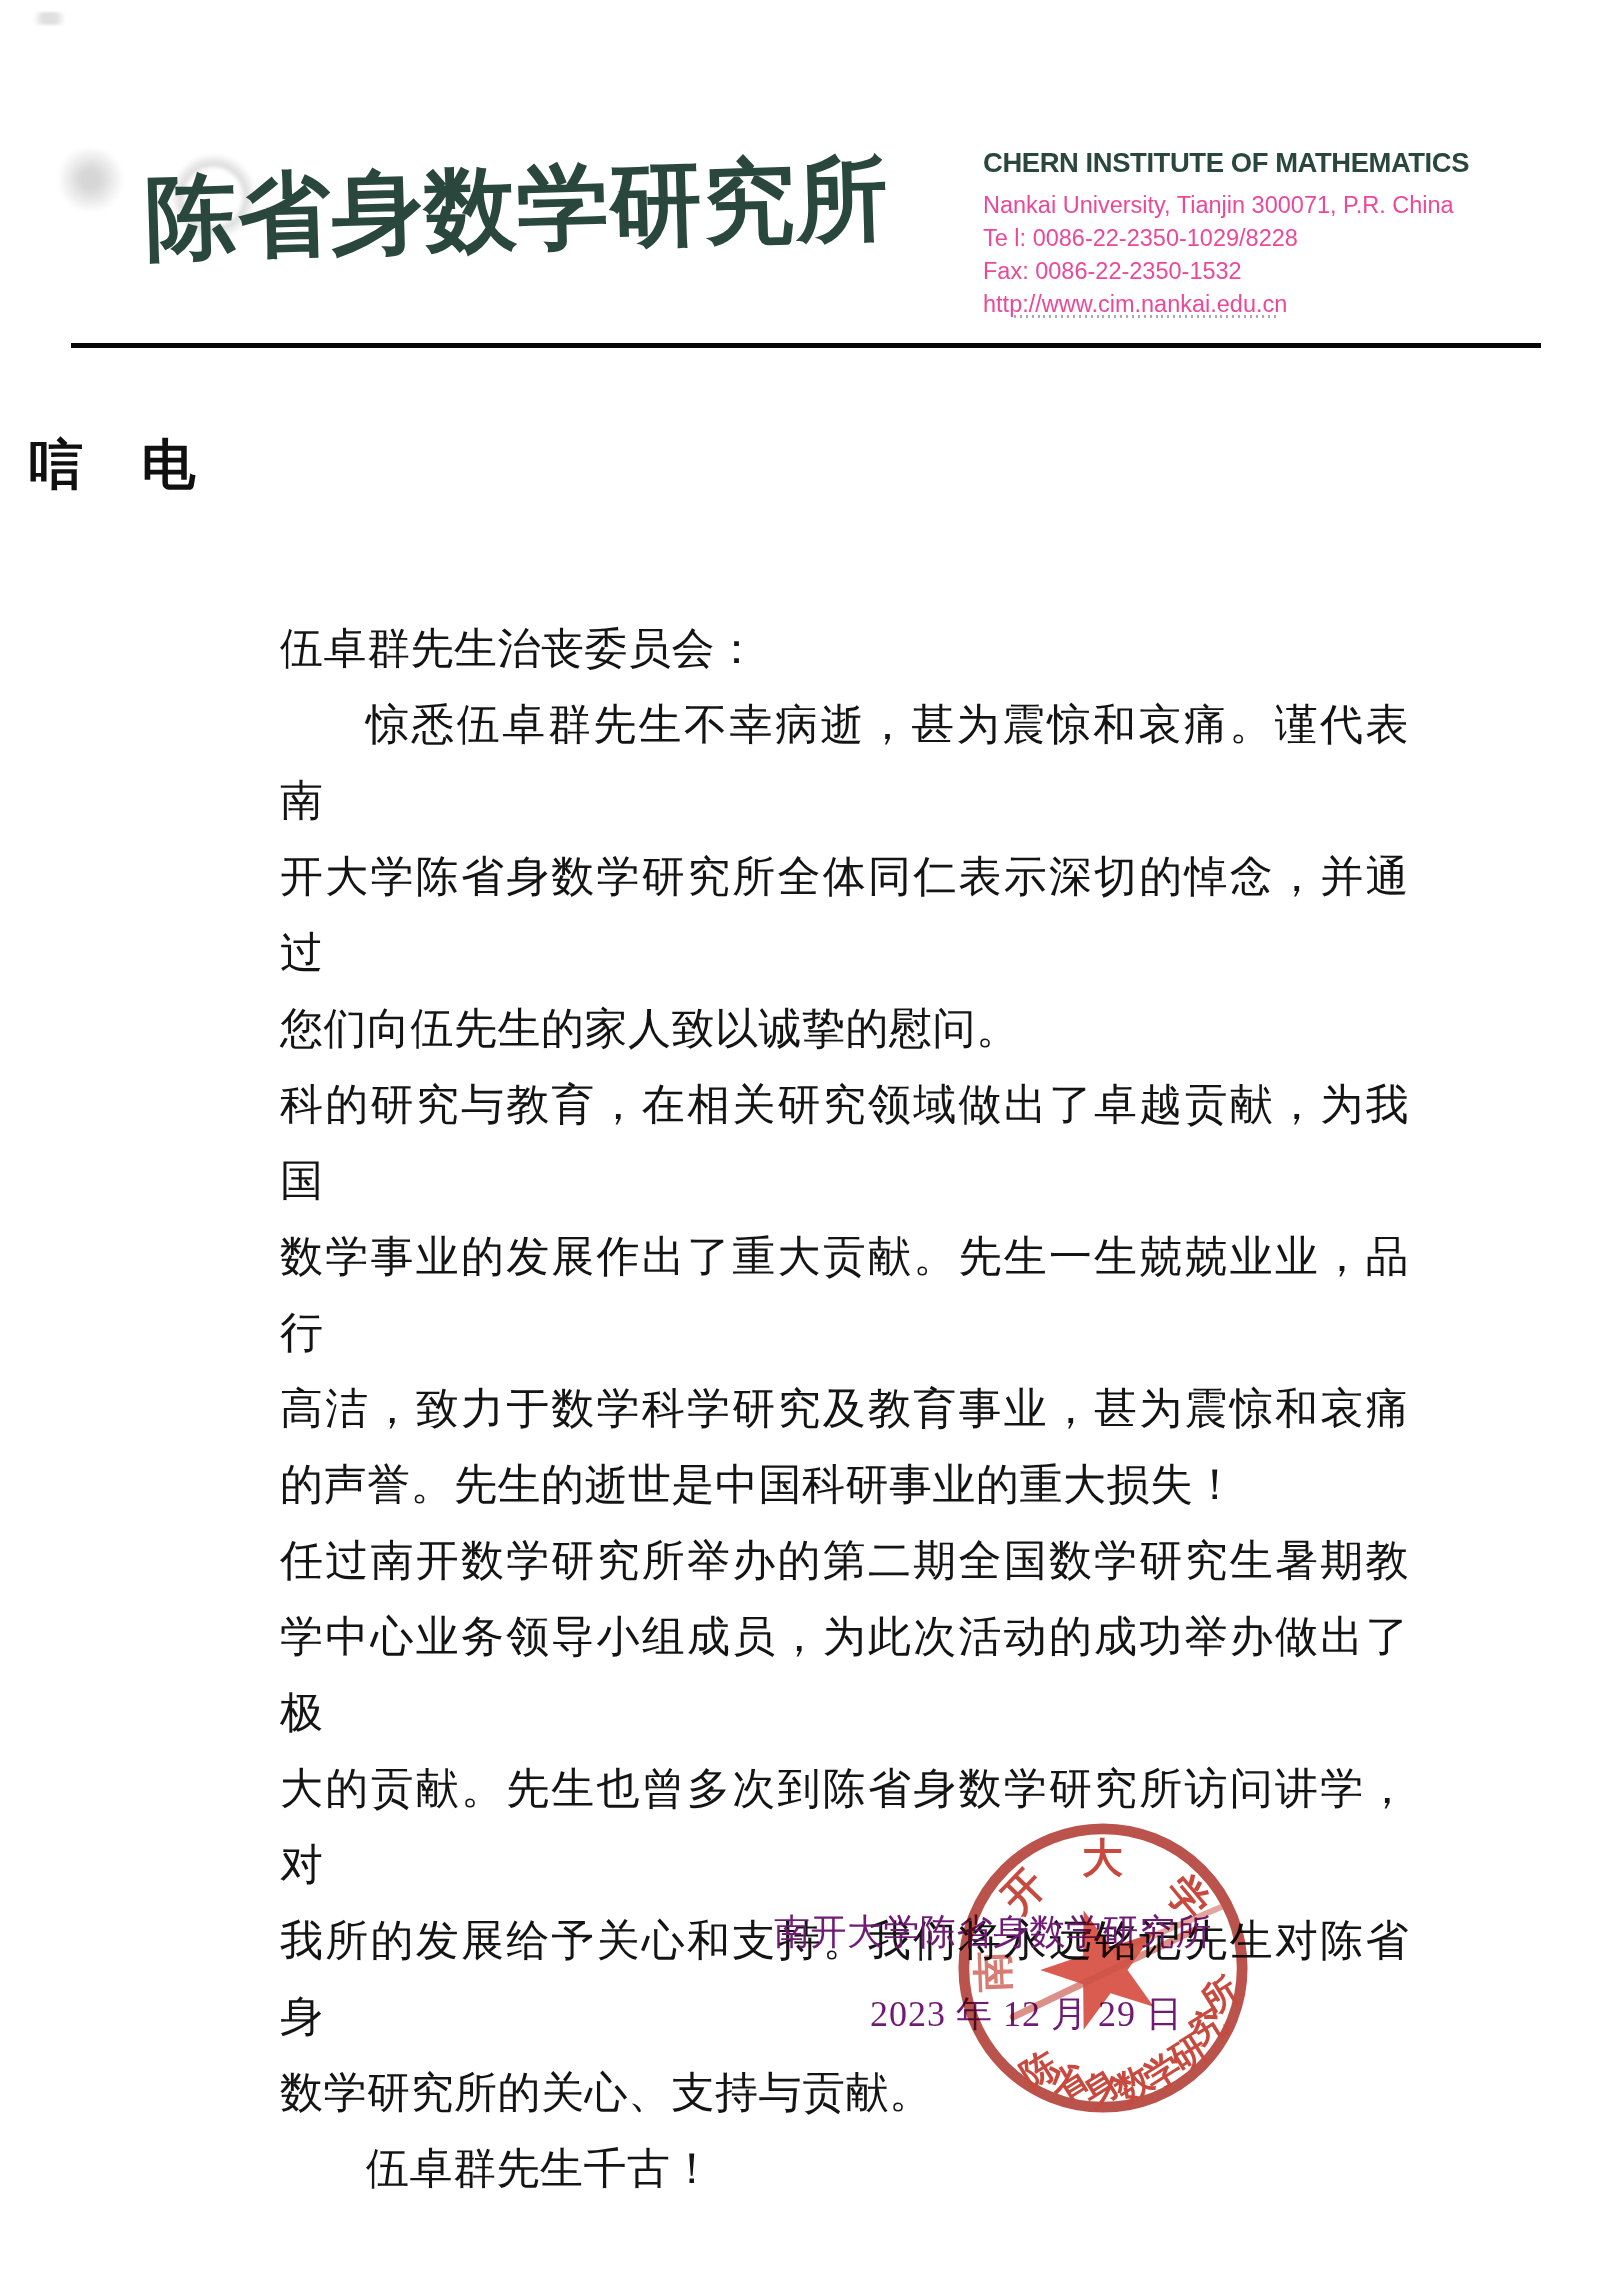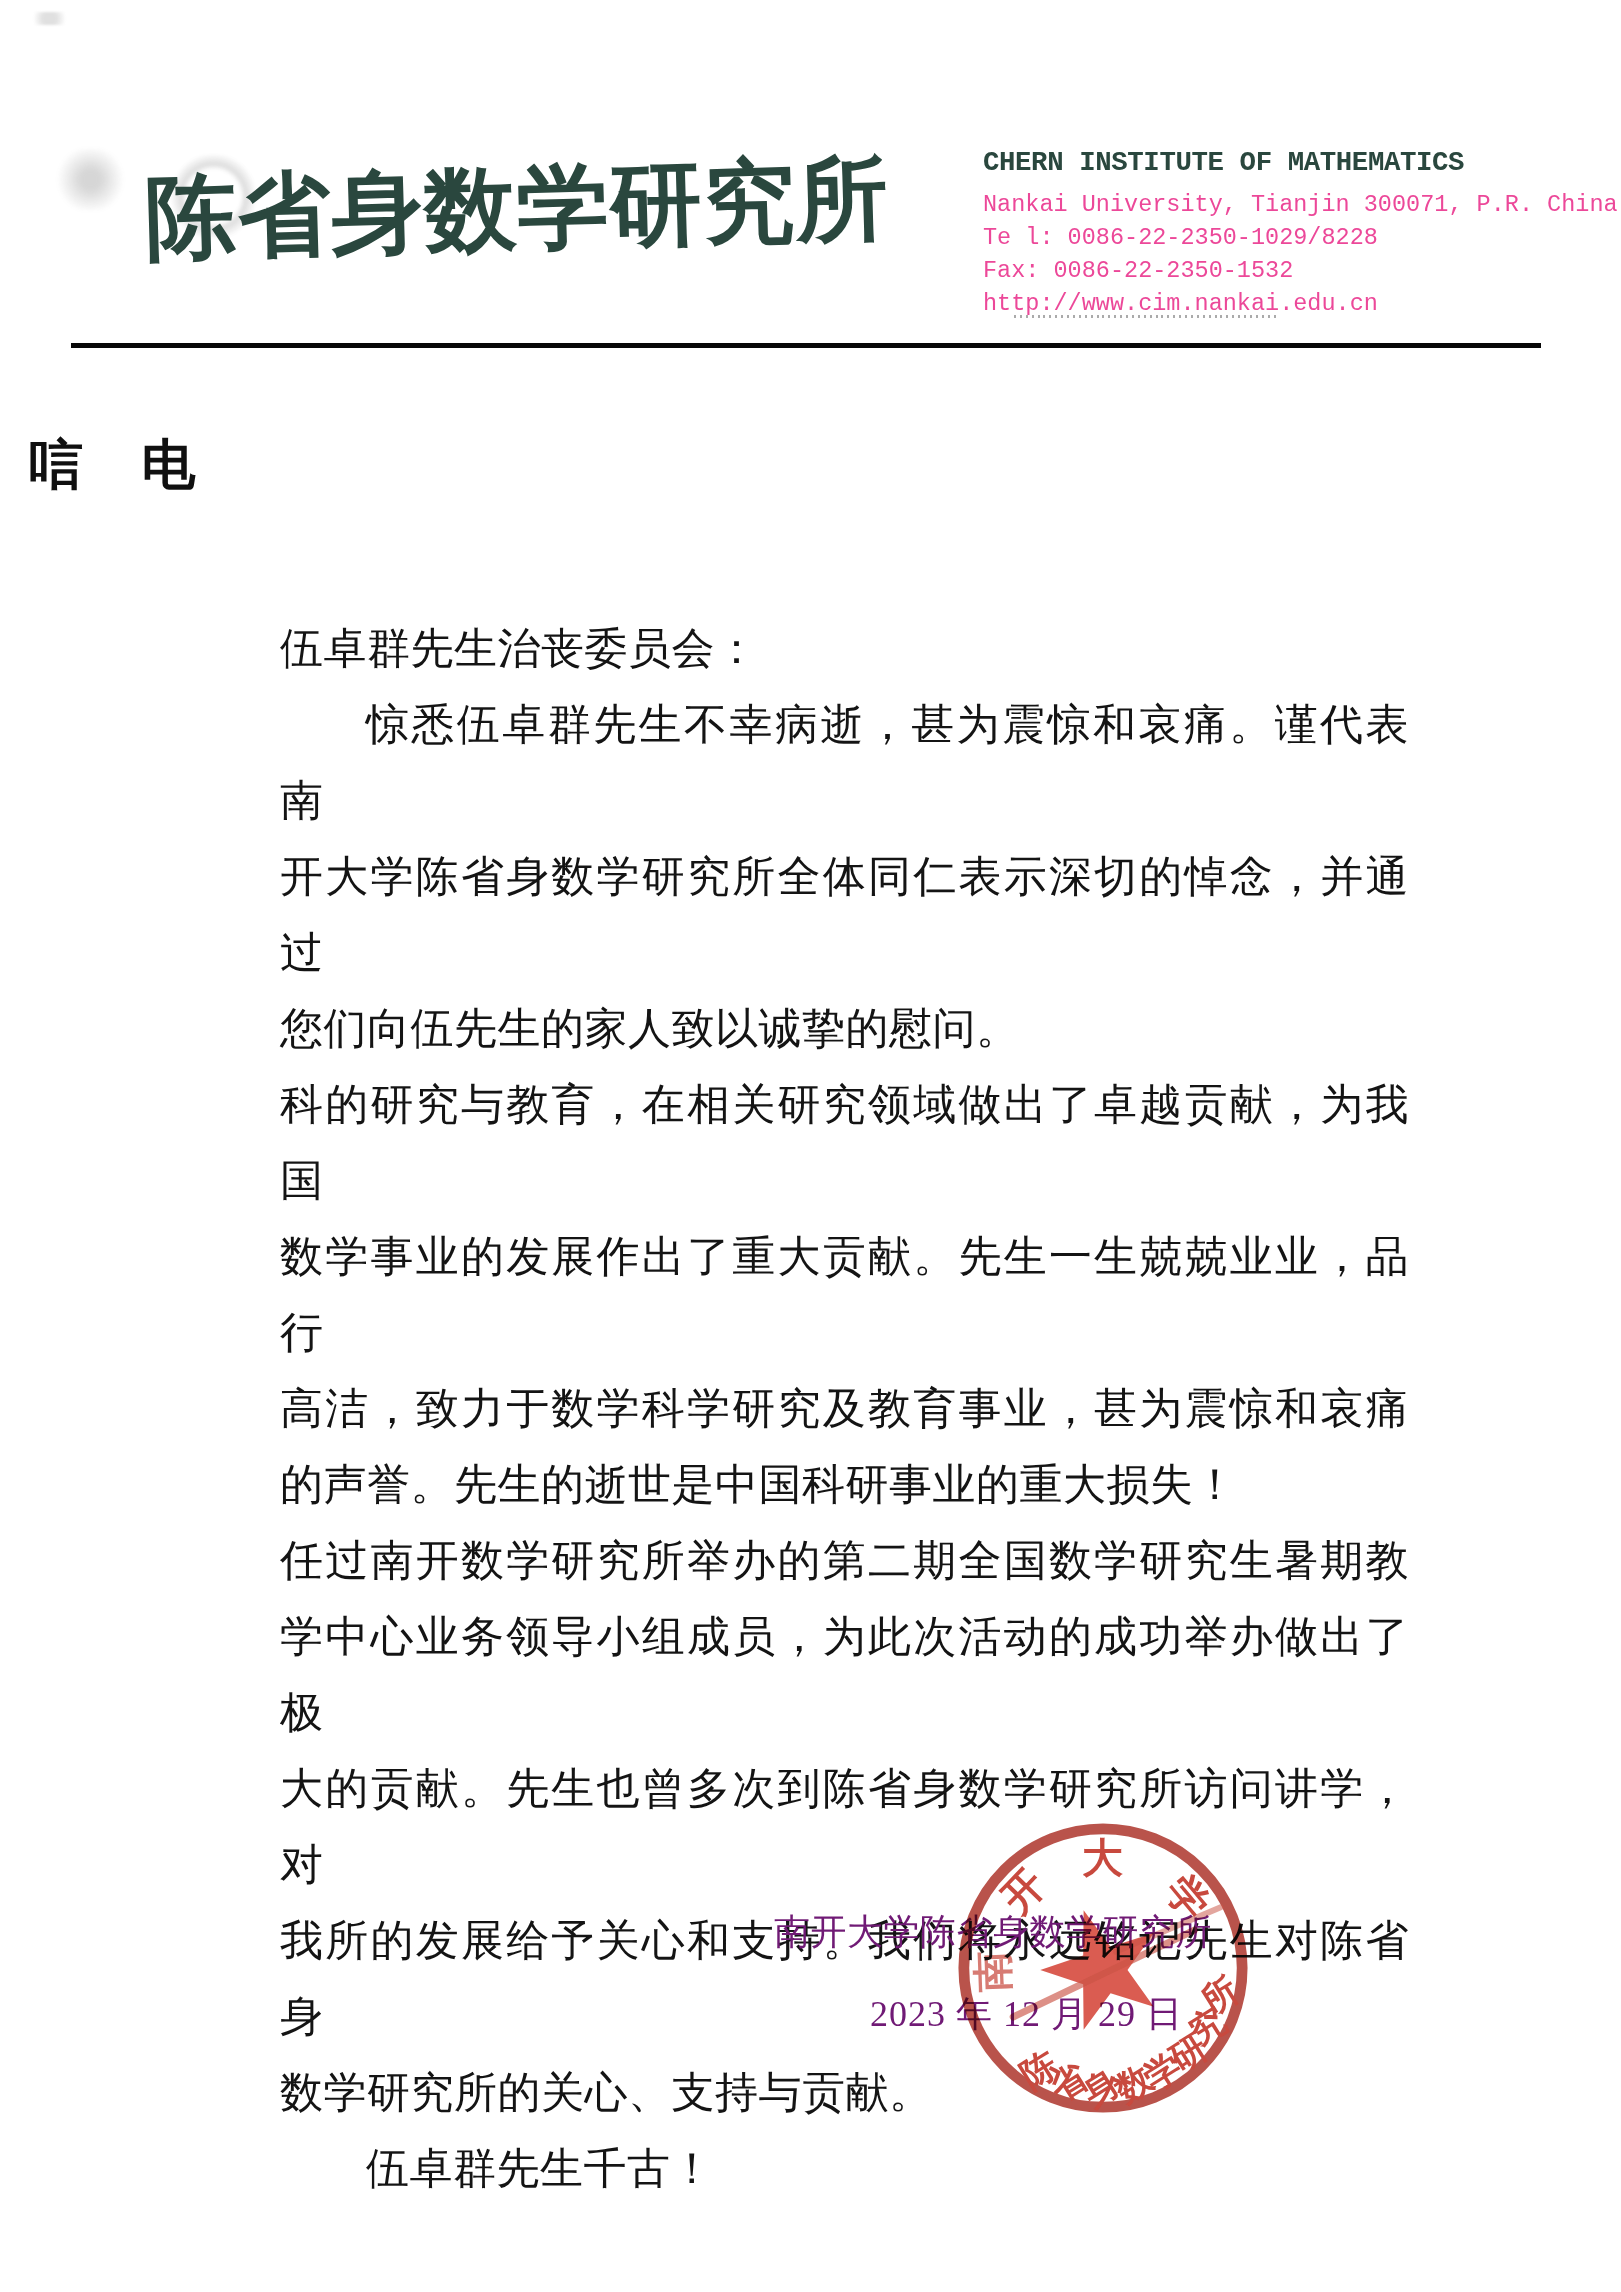--- a/index.html
+++ b/index.html
@@ -3,21 +3,21 @@
 <meta charset="utf-8">
 <style>
   html,body{margin:0;padding:0;background:#ffffff;width:1621px;height:2293px;overflow:hidden;}
   .page{position:relative;width:1621px;height:2293px;background:#ffffff;
         font-family:"Liberation Serif","DejaVu Serif",serif;color:var(--ink,#151515);}
   
   .calligraphy{position:absolute;left:145px;top:147px;font-size:92px;font-weight:bold;
         color:var(--header-green,#22423a);letter-spacing:1px;transform:rotate(-1.6deg);
         font-family:"DejaVu Serif",serif;white-space:nowrap;}
   .head-right{position:absolute;left:983px;top:147px;width:529px;
-        font-family:Liberation Mono, monospace;}
+        font-family:Liberation Sans, sans-serif;}
   .inst-en{font-size:27.4px;font-weight:bold;color:var(--header-green,#2a473e);
         letter-spacing:-0.4px;white-space:nowrap;margin-bottom:9.8px;}
   .head-line{font-size:23.5px;line-height:33px;color:#ec4899;white-space:nowrap;}
   .rule{position:absolute;left:71px;top:343px;width:1470px;height:4.9px;background:#070707;}
   .rule-noise{position:absolute;left:1014px;top:315px;width:265px;height:2.9px;opacity:.45;
         background:repeating-linear-gradient(90deg,#444 0 2px,transparent 2px 5.9px);}
   
   .title{position:absolute;left:0;top:429px;width:100%;margin:0;text-align:left;
         font-size:54px;font-weight:bold;letter-spacing:2px;word-spacing:41px;text-indent:29px;
         color:#101010;}

